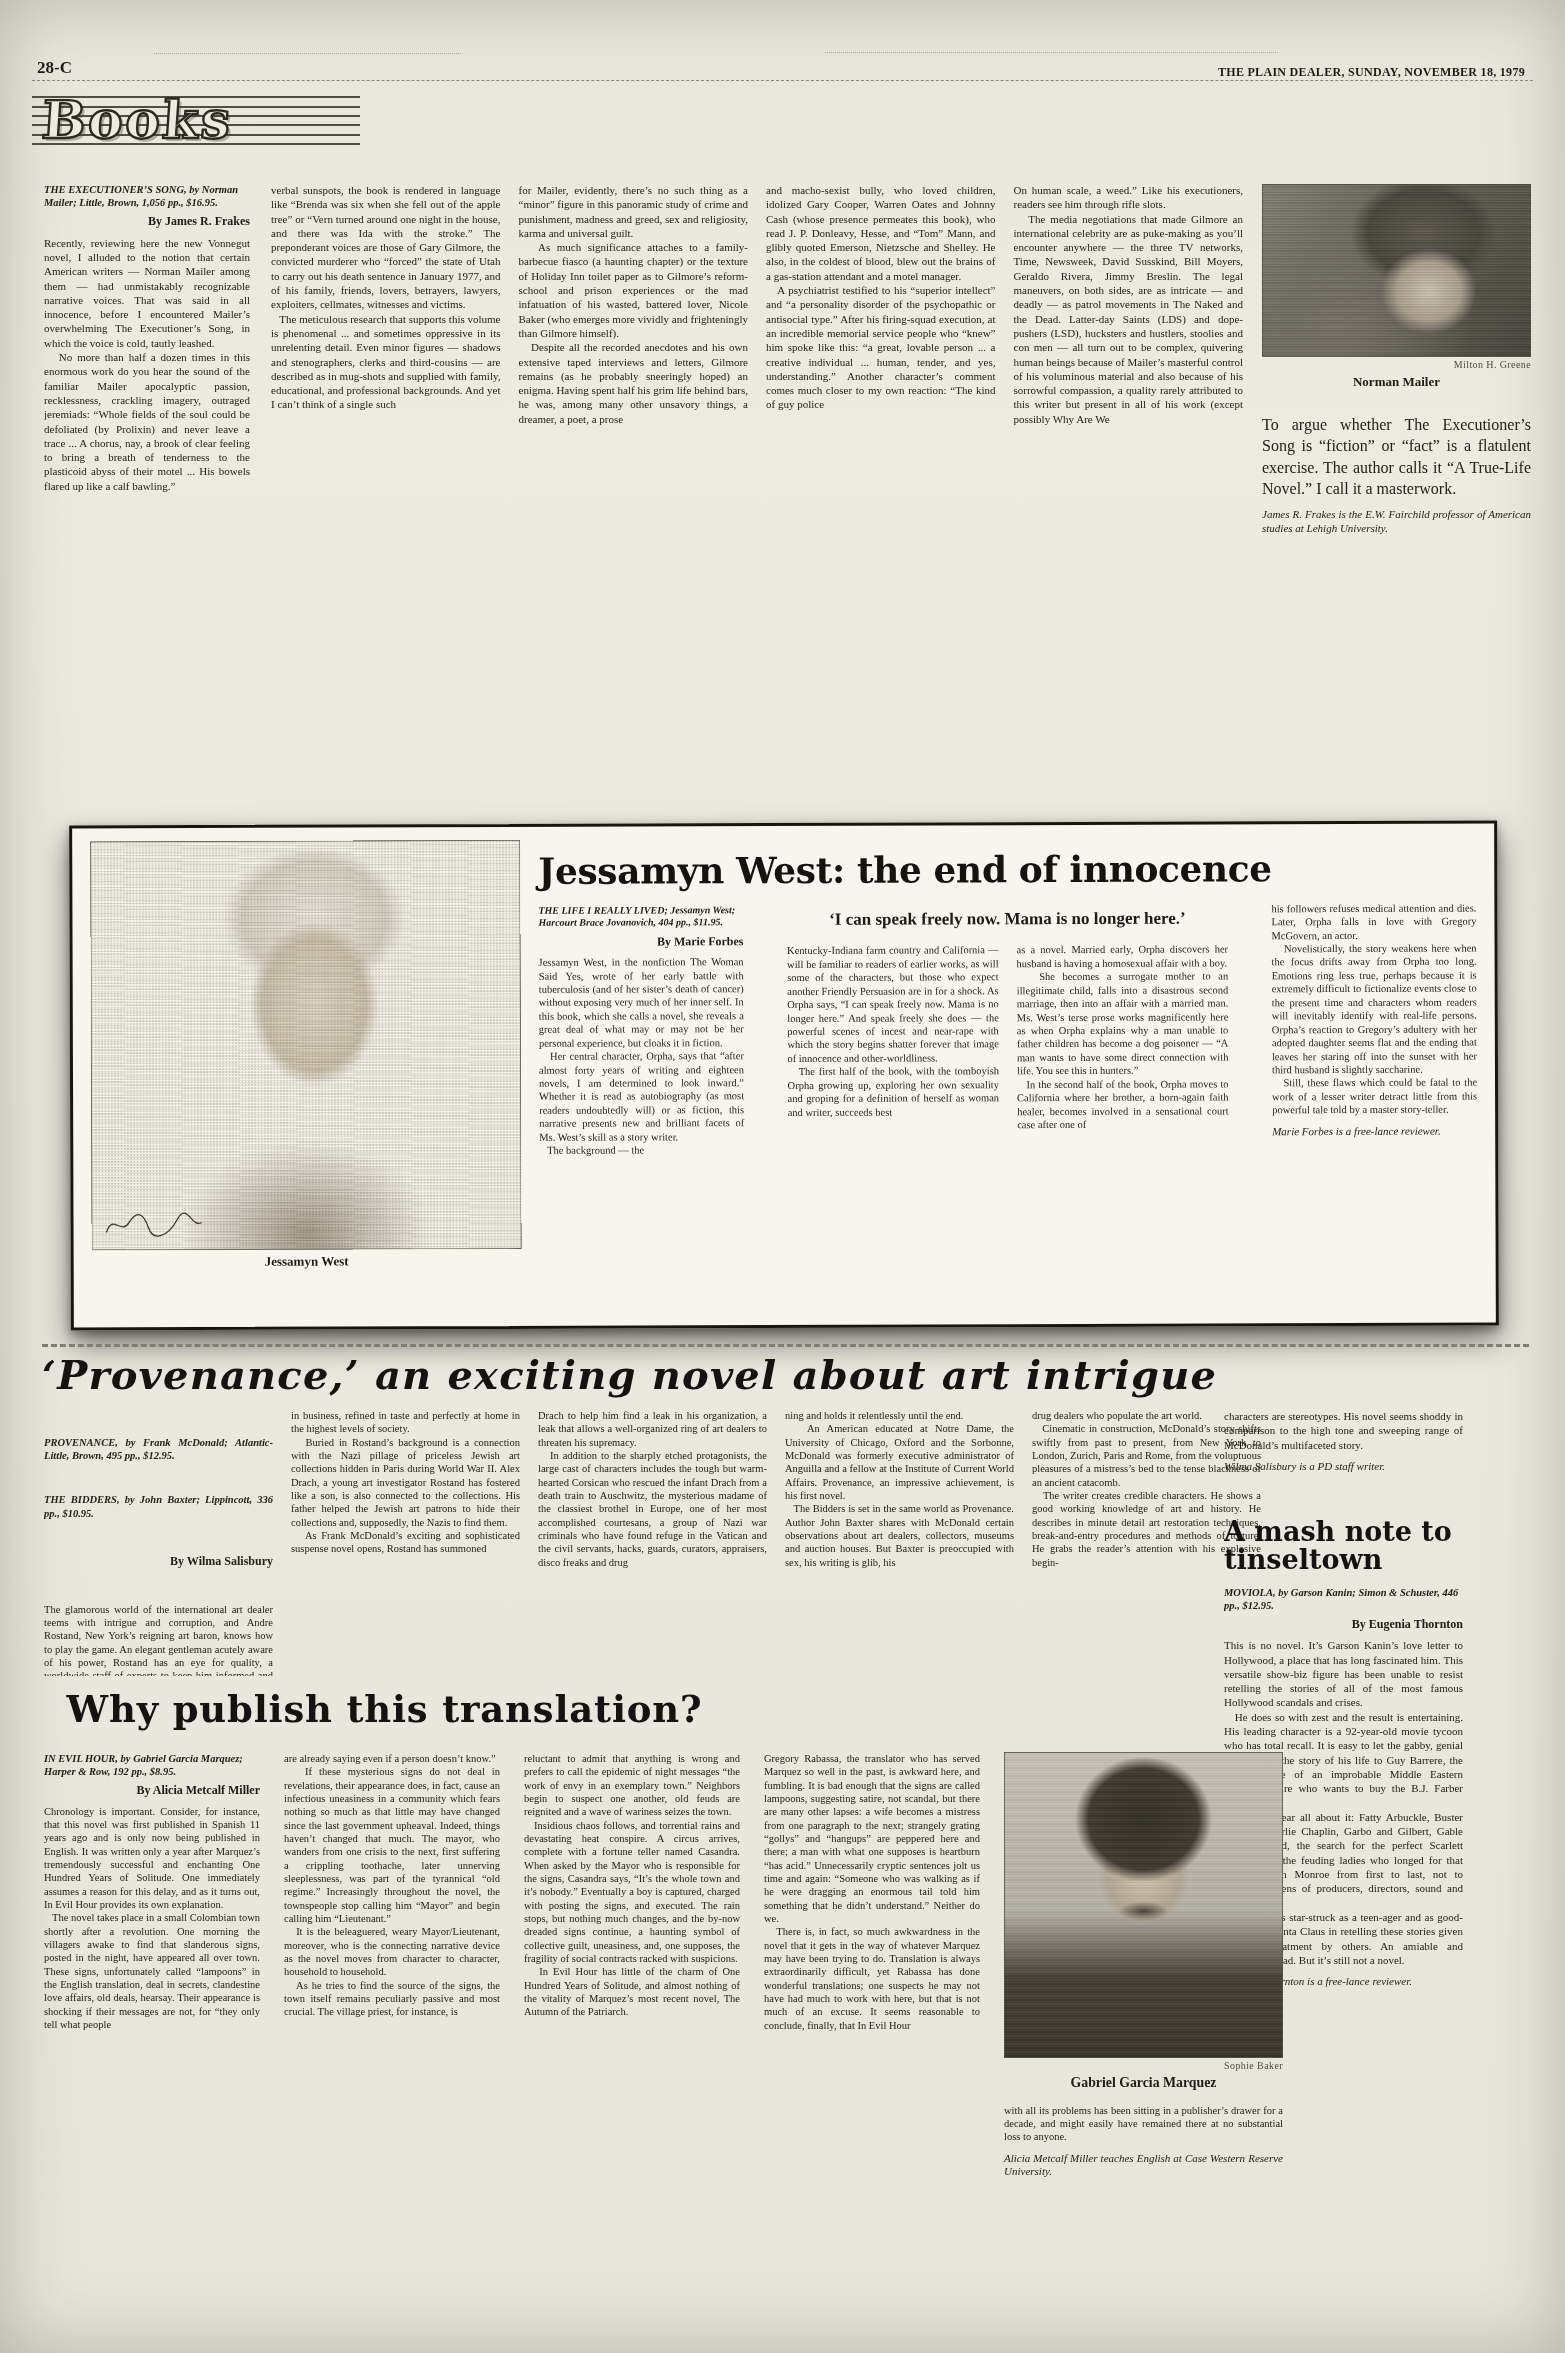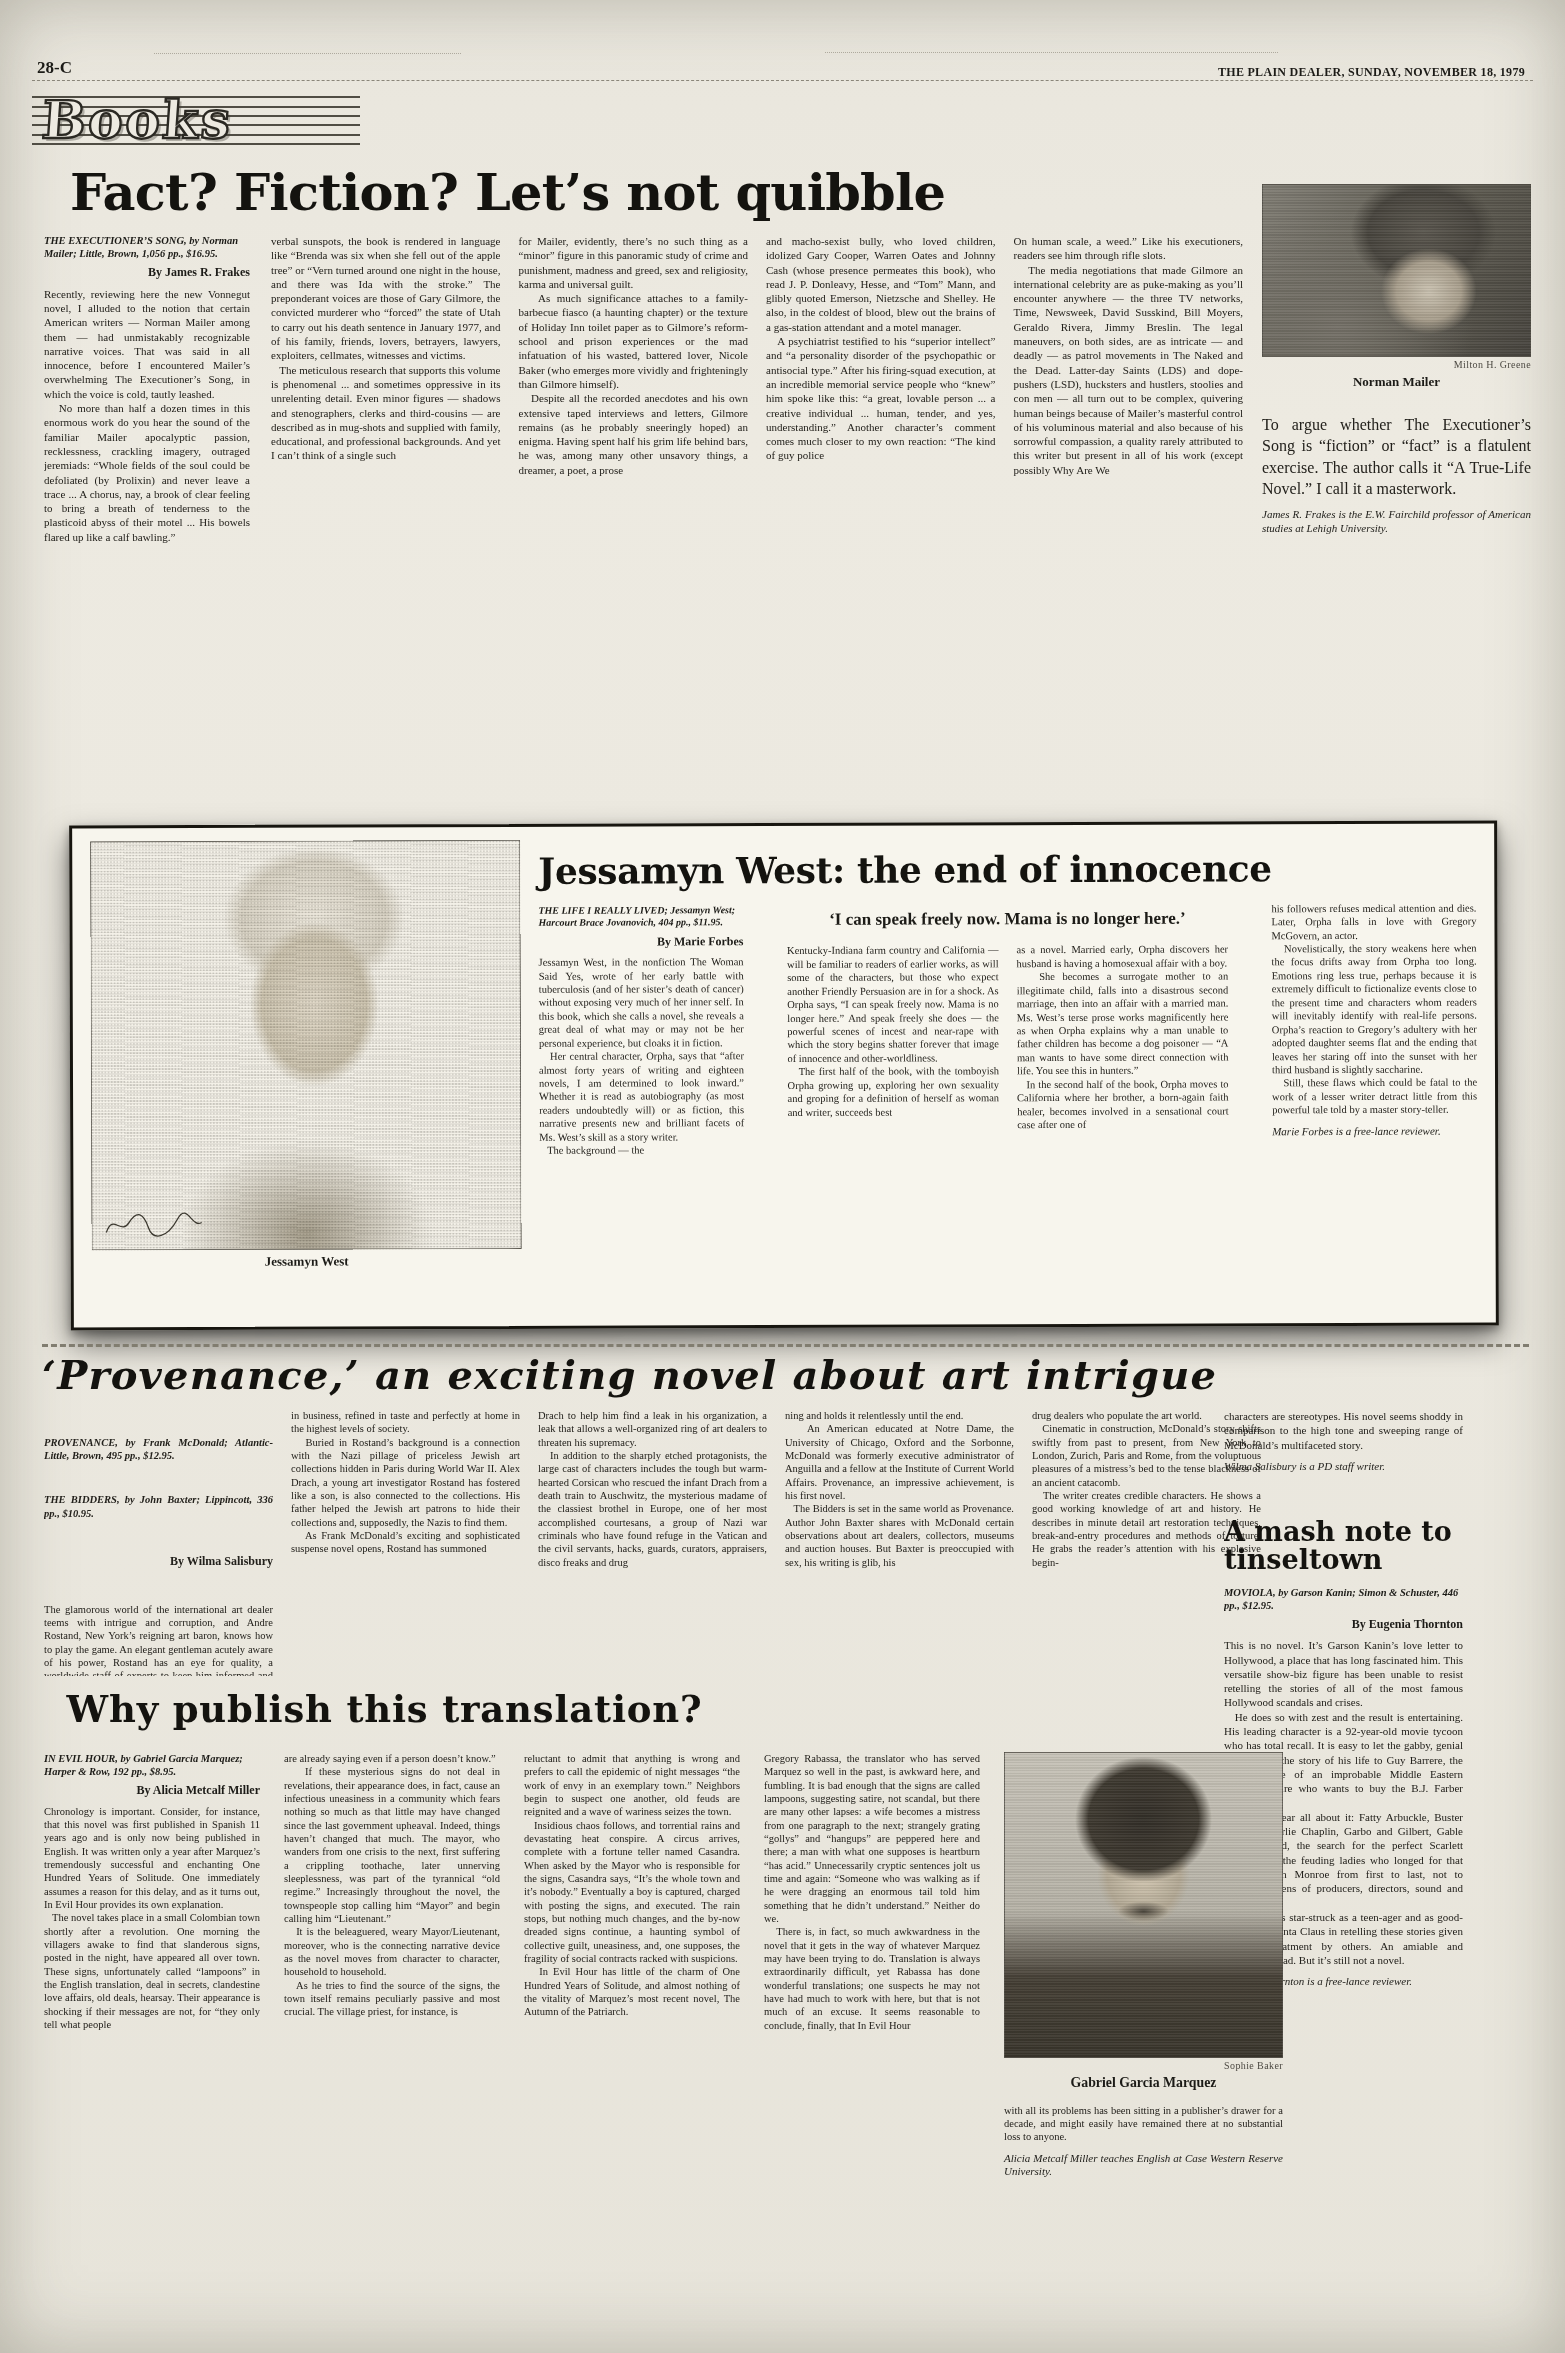--- a/index.html
+++ b/index.html
@@ -119,21 +119,20 @@
   <div class="scatterrule2"></div>
   <div class="pagenum">28-C</div>
   <div class="dateline">THE PLAIN DEALER, SUNDAY, NOVEMBER 18, 1979</div>
   <div class="toprule"></div>
 
   <div id="books-logo">
     <span class="books-text">Books</span>
   </div>
 
   <section id="mailer">
-    <h1>Fact? Fiction? Let’s not quibble</h1>
     <div class="mailer-body">
       <div class="mcol-first">
         <p class="bookinfo">THE EXECUTIONER’S SONG, by Norman Mailer; Little, Brown, 1,056 pp., $16.95.</p>
         <p class="byline">By James R. Frakes</p>
         <div class="body-text">Recently, reviewing here the new Vonnegut novel, I alluded to the notion that certain American writers — Norman Mailer among them — had unmistakably recognizable narrative voices. That was said in all innocence, before I encountered Mailer’s overwhelming The Executioner’s Song, in which the voice is cold, tautly leashed.
    No more than half a dozen times in this enormous work do you hear the sound of the familiar Mailer apocalyptic passion, recklessness, crackling imagery, outraged jeremiads: “Whole fields of the soul could be defoliated (by Prolixin) and never leave a trace ... A chorus, nay, a brook of clear feeling to bring a breath of tenderness to the plasticoid abyss of their motel ... His bowels flared up like a calf bawling.”</div>
       </div>
       <div class="mailer-mid">
         <div class="colrow">
           <div class="body-text">verbal sunspots, the book is rendered in language like “Brenda was six when she fell out of the apple tree” or “Vern turned around one night in the house, and there was Ida with the stroke.” The preponderant voices are those of Gary Gilmore, the convicted murderer who “forced” the state of Utah to carry out his death sentence in January 1977, and of his family, friends, lovers, betrayers, lawyers, exploiters, cellmates, witnesses and victims.

